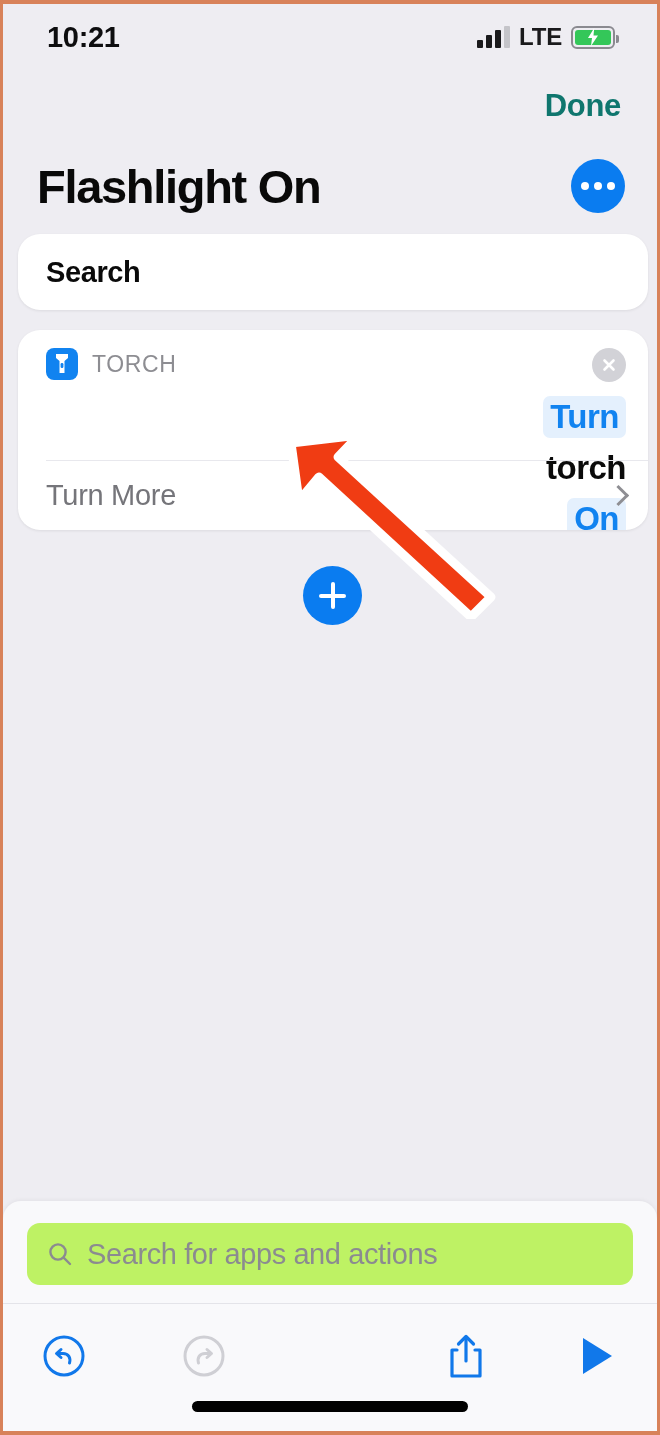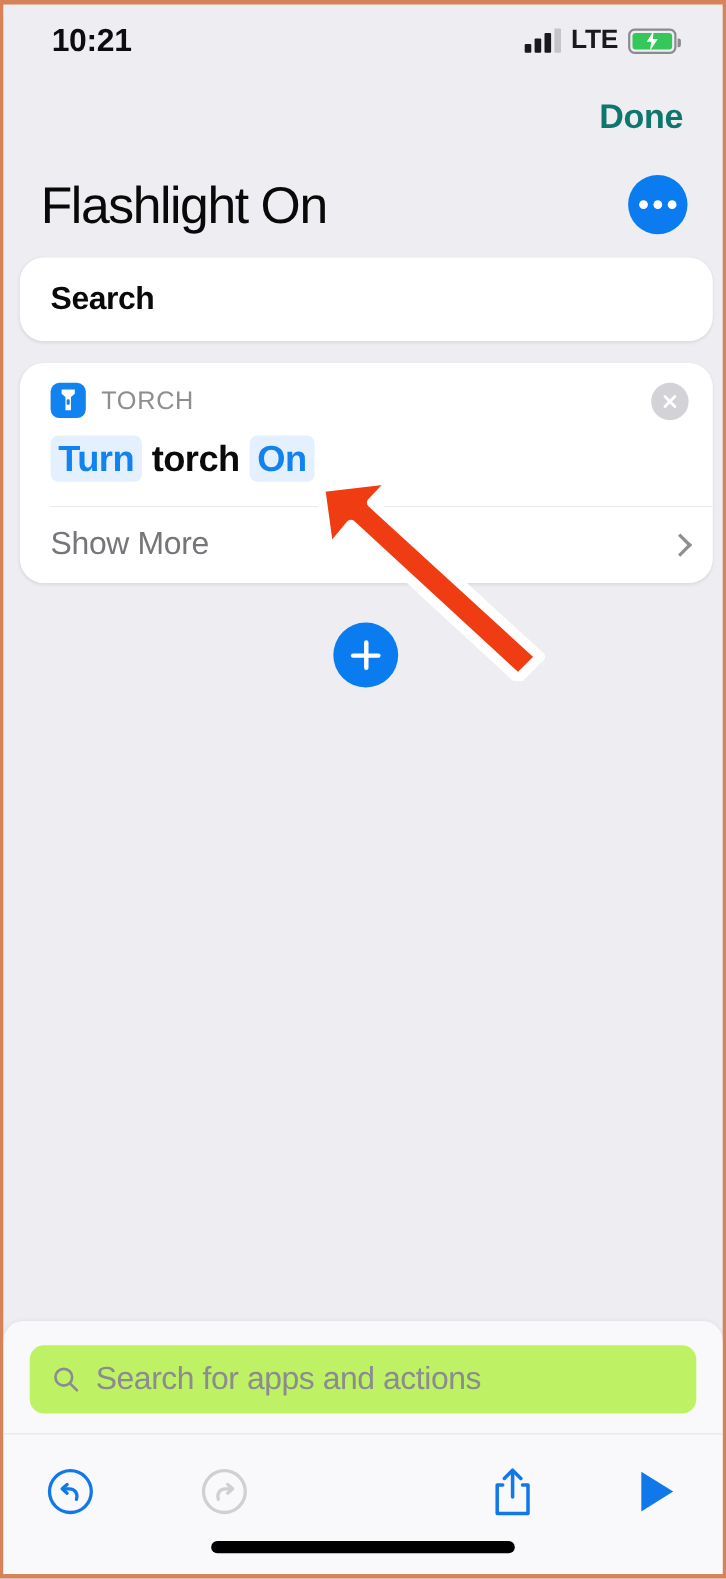--- a/index.html
+++ b/index.html
@@ -125,21 +125,21 @@
     position: absolute;
     top: 148px; left: 0; right: 0;
     height: 68px;
     display: flex;
     align-items: center;
     justify-content: space-between;
     padding: 0 32px 0 34px;
   }
   #page-title {
     font-size: 47px;
-    font-weight: normal;
+    font-weight: bold;
     color: #090909;
     letter-spacing: -1.3px;
     line-height: 1;
     text-align: center;
   }
   #more-button {
     width: 54px;
     height: 54px;
     border-radius: 50%;
     background: #0a7cf0;
@@ -242,20 +242,21 @@
     justify-content: center;
     cursor: pointer;
     border: none;
   }
   #action-phrase {
     margin-top: 16px;
     display: flex;
     align-items: flex-end;
     gap: 9px;
     flex-wrap: wrap;
+    flex-direction: column;
   }
   .token {
     font-size: 33px;
     font-weight: bold;
     letter-spacing: -0.5px;
     padding: 2px 7px;
     border-radius: 7px;
   }
   .token.var {
     color: #1183f0;
@@ -465,21 +466,21 @@
         </svg>
       </button>
       <div id="action-phrase">
         <span class="token var">Turn</span>
         <span class="token plain">torch</span>
         <span class="token var">On</span>
       </div>
     </div>
     <div id="divider"></div>
     <div id="show-more-row">
-      <div id="show-more-label">Show More</div>
+      <div id="show-more-label">Turn More</div>
       <div class="chev-lg"></div>
     </div>
   </div>
 
   <button id="add-button"></button>
 
   <svg id="annotation-arrow" viewBox="0 0 220 190" xmlns="http://www.w3.org/2000/svg">
     <path d="M10 14 L78 6 L57 28 L210 168 L190 188 L38 48 L18 72 Z" fill="#f03c13" stroke="#ffffff" stroke-width="9" stroke-linejoin="round"></path>
   </svg>
 

